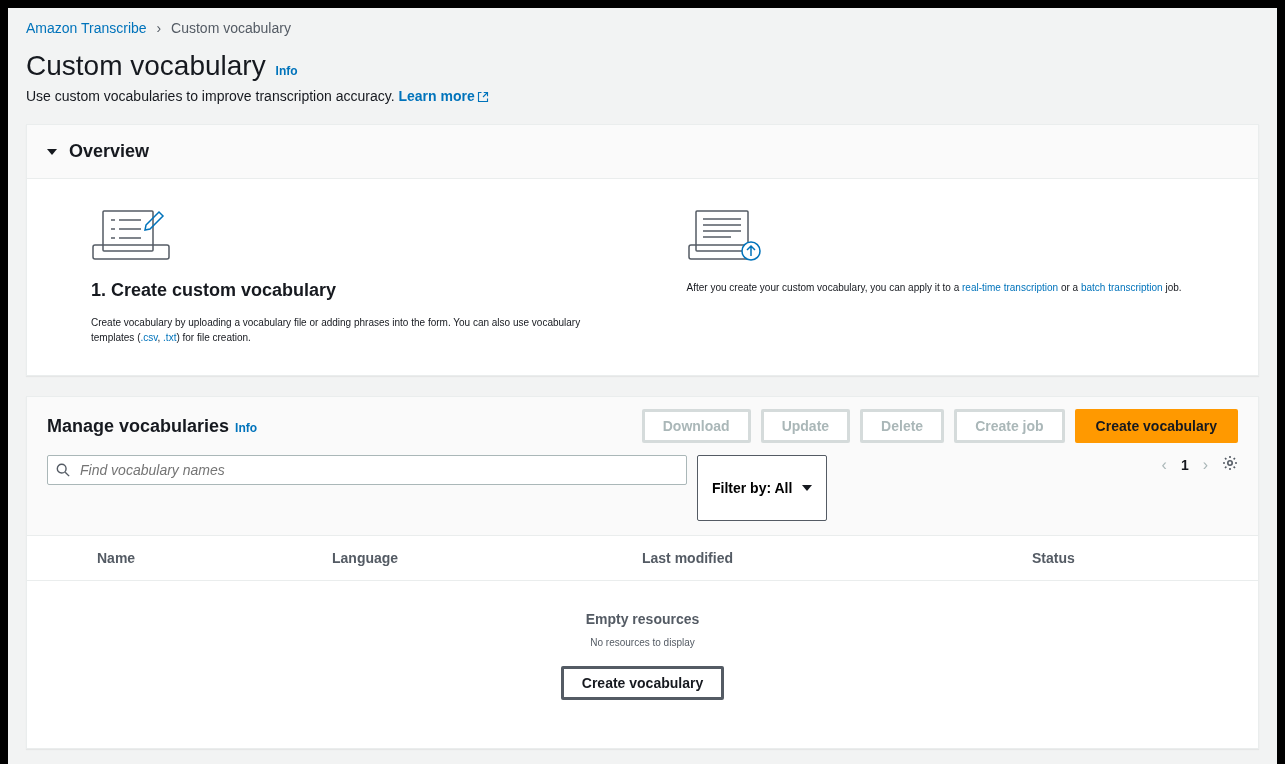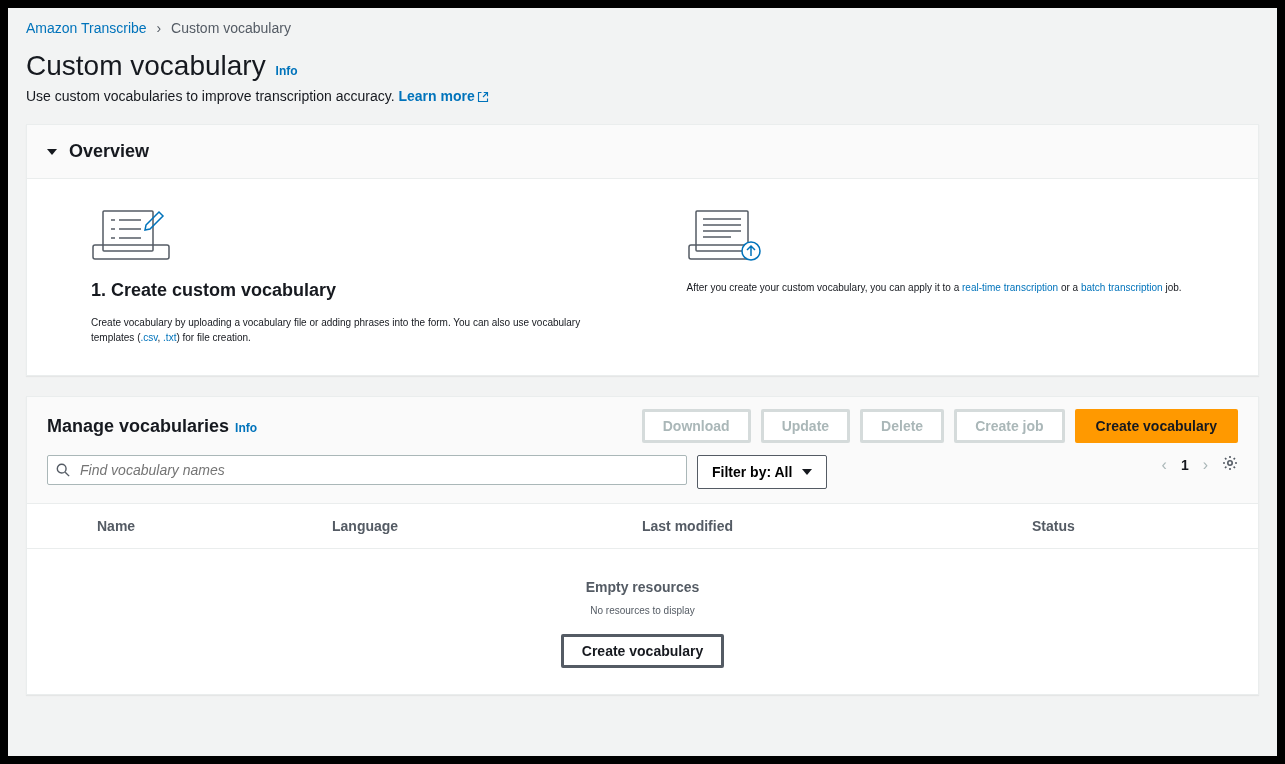--- a/index.html
+++ b/index.html
@@ -159,21 +159,21 @@
     .search-wrap .search-icon {
       position: absolute;
       left: 9px;
       top: 50%;
       transform: translateY(-50%);
     }
     .filter-btn {
       background: #fff;
       border: 1px solid #545b64;
       border-radius: 2px;
-      padding: 8px 14px;
+      padding: 24px 14px;
       font-size: 14px;
       font-weight: 700;
       cursor: pointer;
       display: flex;
       align-items: center;
       gap: 10px;
       font-family: inherit;
     }
     .filter-caret {
       width: 0; height: 0;
@@ -200,21 +200,21 @@
       color: #545b64;
     }
     .th-check { width: 50px; }
     .th-name { width: 235px; }
     .th-lang { width: 310px; }
     .th-mod { width: 390px; }
     .th-status { flex: 1; }
     
     .empty {
       text-align: center;
-      padding: 30px 0 26px 0;
+      padding: 30px 0 48px 0;
     }
     .empty-title { font-weight: 700; color: #545b64; margin-bottom: 10px; font-size: 14px; }
     .empty-sub { color: #545b64; margin-bottom: 18px; font-size: 10px; }
   </style>
 </head>
 <body>
 
 <div class="page">
   <div class="breadcrumb">
     <a href="#">Amazon Transcribe</a>

